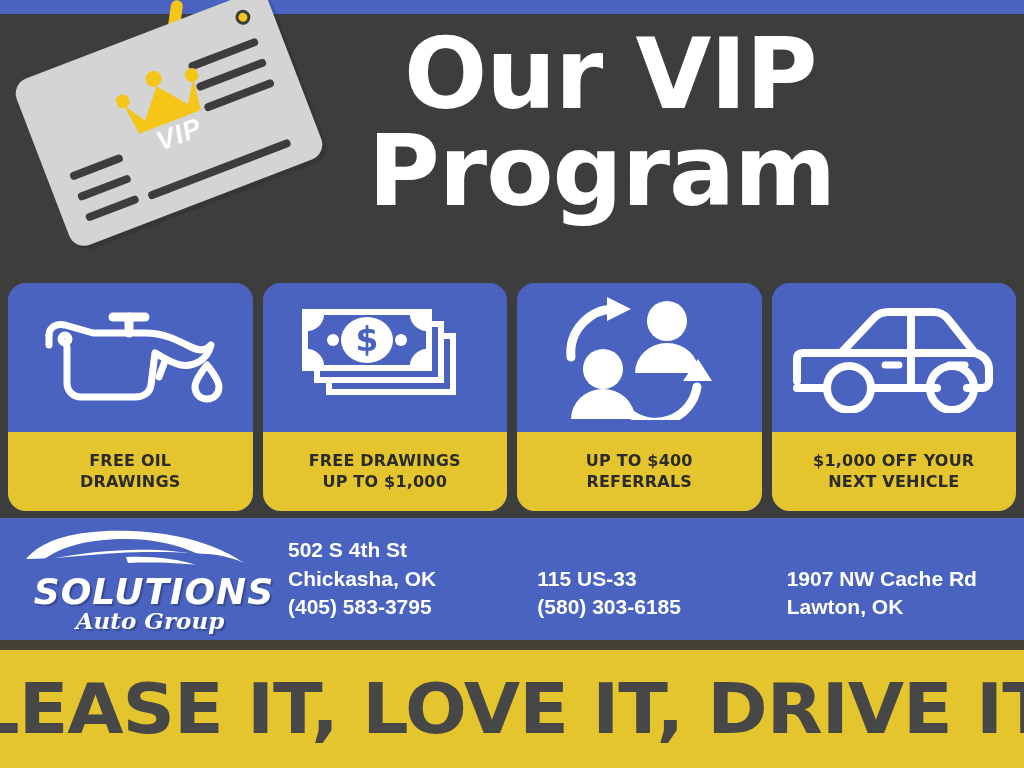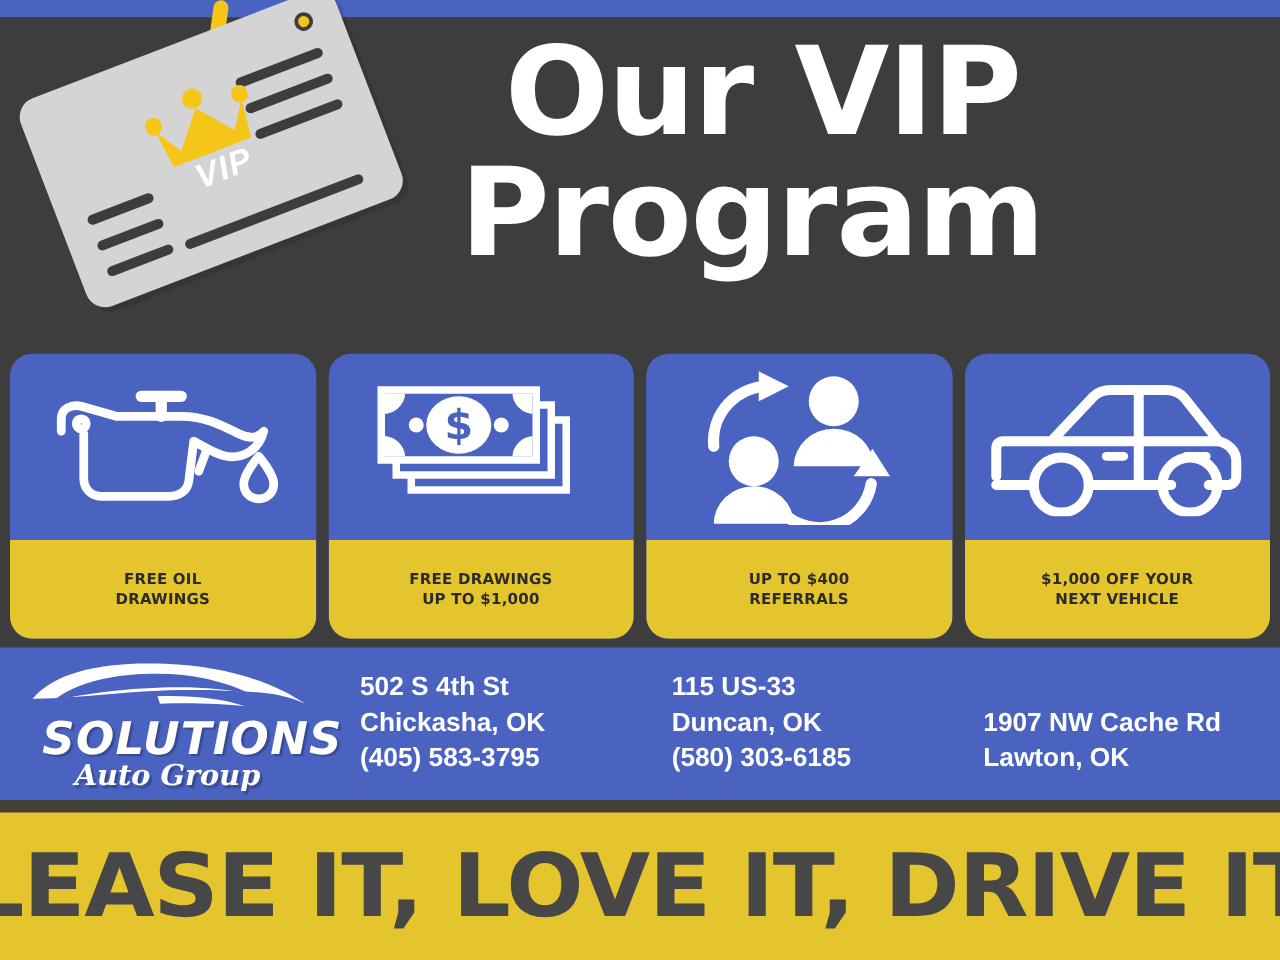--- a/index.html
+++ b/index.html
@@ -151,21 +151,21 @@
     flex: 1 1 auto;
     background: #e5c52d;
     color: #2b2b2b;
     display: flex;
     flex-direction: column;
     align-items: center;
     justify-content: center;
     text-align: center;
     font-family: "DejaVu Sans", sans-serif;
     font-weight: bold;
-    font-size: 12px;
+    font-size: 16px;
     line-height: 1.3;
     padding: 0 6px;
     box-sizing: border-box;
     letter-spacing: 0.2px;
   }
   .card-label span { display: block; }
 
   
   .contact-bar {
     position: absolute;
@@ -200,21 +200,21 @@
     font-family: "DejaVu Sans", sans-serif;
     font-weight: bold;
     font-style: italic;
     font-size: 36px;
     letter-spacing: 1px;
     text-shadow: 2px 2px 1px rgba(0,0,0,0.25);
     padding-left: 20px;
   }
   .logo-sub {
     position: absolute;
-    left: 0;
+    left: 16px;
     top: 84px;
     width: 268px;
     text-align: center;
     color: #ffffff;
     font-family: "DejaVu Serif", serif;
     font-weight: bold;
     font-style: italic;
     font-size: 23px;
     text-shadow: 2px 2px 1px rgba(0,0,0,0.25);
   }
@@ -413,21 +413,20 @@
     </div>
 
     <div class="locations">
       <div class="location">
         <span>502 S 4th St</span>
         <span>Chickasha, OK</span>
         <span>(405) 583-3795</span>
       </div>
       <div class="location">
         <span>115 US-33</span>
-        <span>Duncan, OK</span>
         <span>(580) 303-6185</span>
       </div>
       <div class="location">
         <span>1907 NW Cache Rd</span>
         <span>Lawton, OK</span>
       </div>
     </div>
   </div>
 
   <div class="divider"></div>

